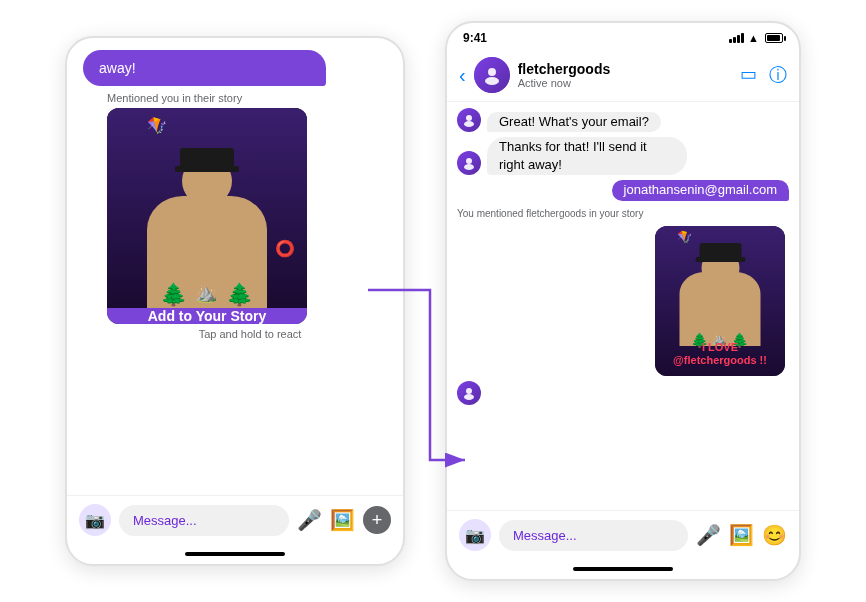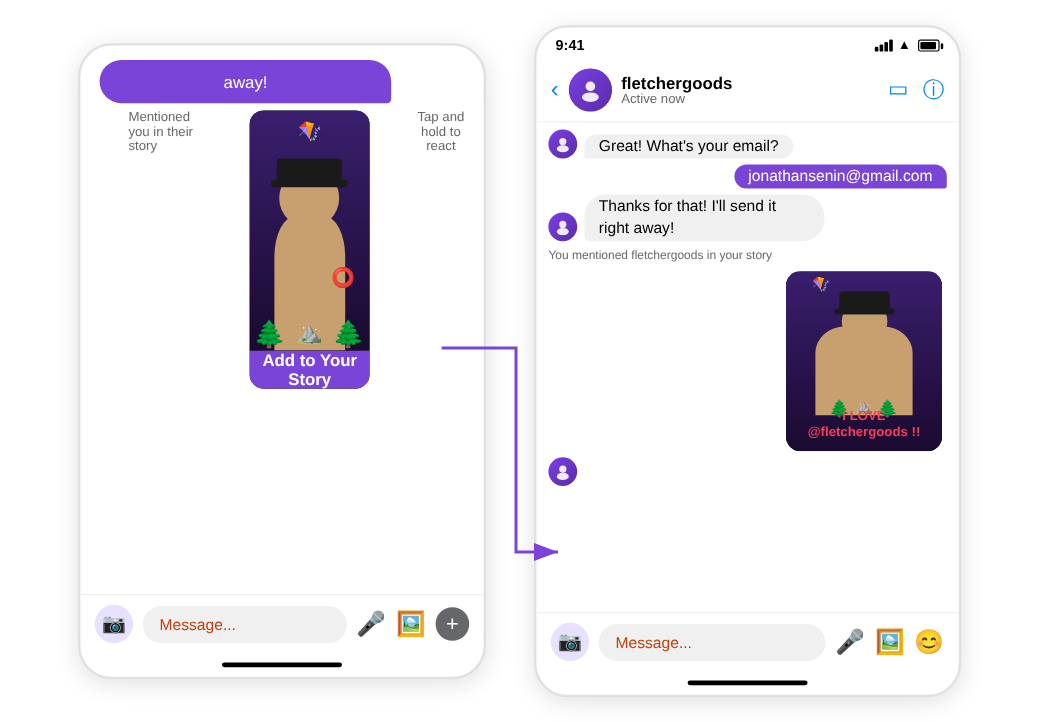--- a/index.html
+++ b/index.html
@@ -161,21 +161,21 @@
     .system-text {
       text-align: left;
       font-size: 10px;
       color: #65676b;
       padding: 2px 0;
     }
 
     
     .story-mention {
       display: flex;
-      flex-direction: row;
+      flex-direction: column;
       gap: 4px;
     }
 
     .mention-label {
       font-size: 11px;
       color: #65676b;
       margin-left: 30px;
     }
 
     .story-card {
@@ -242,21 +242,21 @@
       cursor: pointer;
       flex-shrink: 0;
     }
 
     .message-input {
       flex: 1;
       background: #f0f0f0;
       border-radius: 20px;
       padding: 8px 14px;
       font-size: 13px;
-      color: #c2410c;
+      color: #6d28d9;
       border: none;
       outline: none;
     }
 
     .bottom-icons {
       display: flex;
       gap: 8px;
       align-items: center;
     }
 
@@ -293,21 +293,20 @@
       border-radius: 2px;
     }
 
     .purple-bubble-top {
       background: #7b44d8;
       color: white;
       padding: 10px 16px;
       border-radius: 20px 20px 4px 20px;
       font-size: 14px;
       font-weight: 500;
-      text-align: center;
       align-self: center;
       width: 80%;
     }
 
     
     .story-card-right {
       width: 130px;
       border-radius: 12px;
       overflow: hidden;
       align-self: flex-end;
@@ -488,34 +487,34 @@
         <div class="message-row received">
           <div class="message-avatar">
             <svg width="14" height="14" viewBox="0 0 14 14">
               <circle cx="7" cy="5" r="3" fill="white" opacity="0.9"></circle>
               <ellipse cx="7" cy="11" rx="5" ry="3" fill="white" opacity="0.9"></ellipse>
             </svg>
           </div>
           <div class="bubble received">Great! What's your email?</div>
         </div>
 
-        <div class="message-row sent">
-          <div class="bubble sent">jonathansenin@gmail.com</div>
-        </div>
-
         <div class="message-row received">
           <div class="message-avatar">
             <svg width="14" height="14" viewBox="0 0 14 14">
               <circle cx="7" cy="5" r="3" fill="white" opacity="0.9"></circle>
               <ellipse cx="7" cy="11" rx="5" ry="3" fill="white" opacity="0.9"></ellipse>
             </svg>
           </div>
           <div class="bubble received">Thanks for that! I'll send it right away!</div>
         </div>
 
+        <div class="message-row sent">
+          <div class="bubble sent">jonathansenin@gmail.com</div>
+        </div>
+
         <div class="system-text">You mentioned fletchergoods in your story</div>
 
         <div style="display:flex;justify-content:flex-end;">
           <div class="story-card-right">
             <div class="story-img-right">
               <div style="position:absolute;top:0;left:0;width:100%;height:100%;background:linear-gradient(180deg,#3a1f6e 0%,#1a0a30 100%);"></div>
 
               <div style="position:absolute;bottom:30px;left:50%;transform:translateX(-50%);width:70%;height:70%;">
                 <div style="position:absolute;bottom:0;left:5%;width:90%;height:70%;background:#c8a070;border-radius:30% 30% 0 0;"></div>
                 <div style="position:absolute;top:8%;left:50%;transform:translateX(-50%);width:38px;height:38px;background:#c8a070;border-radius:50%;"></div>

